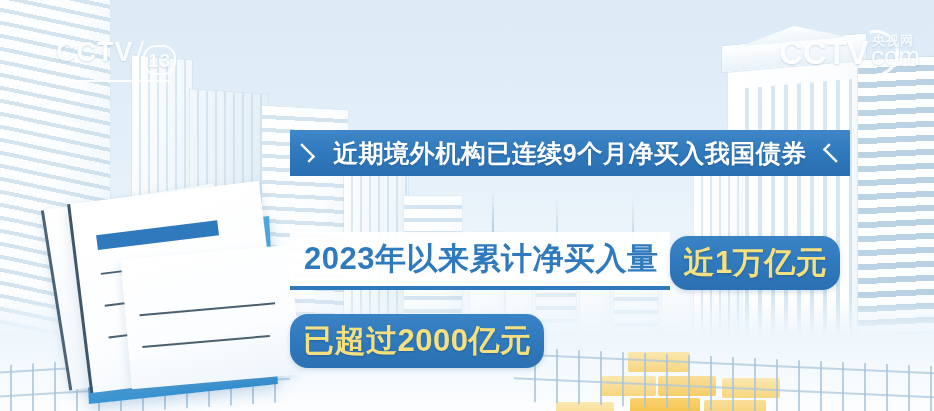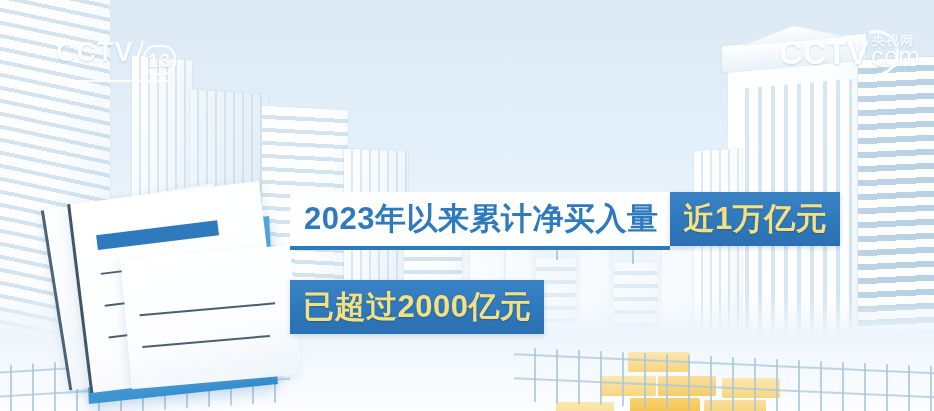--- a/index.html
+++ b/index.html
@@ -361,22 +361,22 @@
     letter-spacing: 0.5px;
     text-shadow: 0 1px 2px rgba(25,70,115,0.4);
     padding: 0 26px;
     white-space: nowrap;
   }
 
   
   .stat {
     position: relative;
     display: flex;
-    align-items: flex-start;
-    margin-top: 16px;
+    align-items: flex-end;
+    margin-top: 10px;
   }
   .stat .label {
     background: rgba(255,255,255,0.93);
     color: #2f79bd;
     font-size: 31px;
     font-weight: 700;
     line-height: 1;
     padding: 11px 12px 12px 14px;
     white-space: nowrap;
     text-shadow: 0 1px 0 rgba(255,255,255,0.8);
@@ -387,20 +387,21 @@
     background: linear-gradient(180deg, #3a83c5 0%, #2f79bd 50%, #2b70b2 100%);
     color: #f5e07f;
     font-size: 31px;
     font-weight: 700;
     line-height: 1;
     padding: 11px 13px 12px 13px;
     white-space: nowrap;
     text-shadow: 0 1px 2px rgba(25,70,115,0.45);
     letter-spacing: 0.5px;
     box-shadow: 0 2px 5px rgba(60,110,160,0.22);
+    border-radius: 18px;
   }
 
   .row-gap-1 { height: 46px; }
   .row-gap-2 { height: 14px; }
 </style>
 </head>
 <body>
 
 <div id="stage">
 
@@ -509,20 +510,25 @@
 
   <div class="wm cctvcom">
     <span class="big">CCTV</span>
     <span class="swoosh"></span>
     <span class="dotcom">com</span>
     <span class="cnlabel">央视网</span>
   </div>
 
   <div class="textblock">
 
+    <div class="banner">
+      <span class="chev left"></span>
+      <span class="btext">近期境外机构已连续9个月净买入我国债券</span>
+      <span class="chev right"></span>
+    </div>
 
     <div class="row-gap-1"></div>
 
     <div class="stat">
       <span class="label">2023年以来累计净买入量</span>
       <span class="value">近1万亿元</span>
     </div>
 
     <div class="row-gap-2"></div>
 

